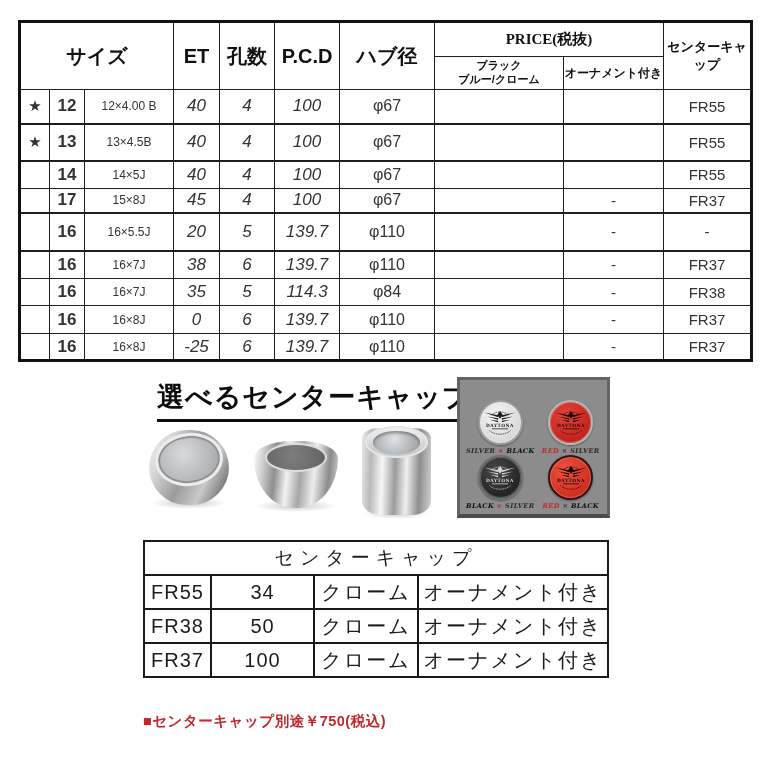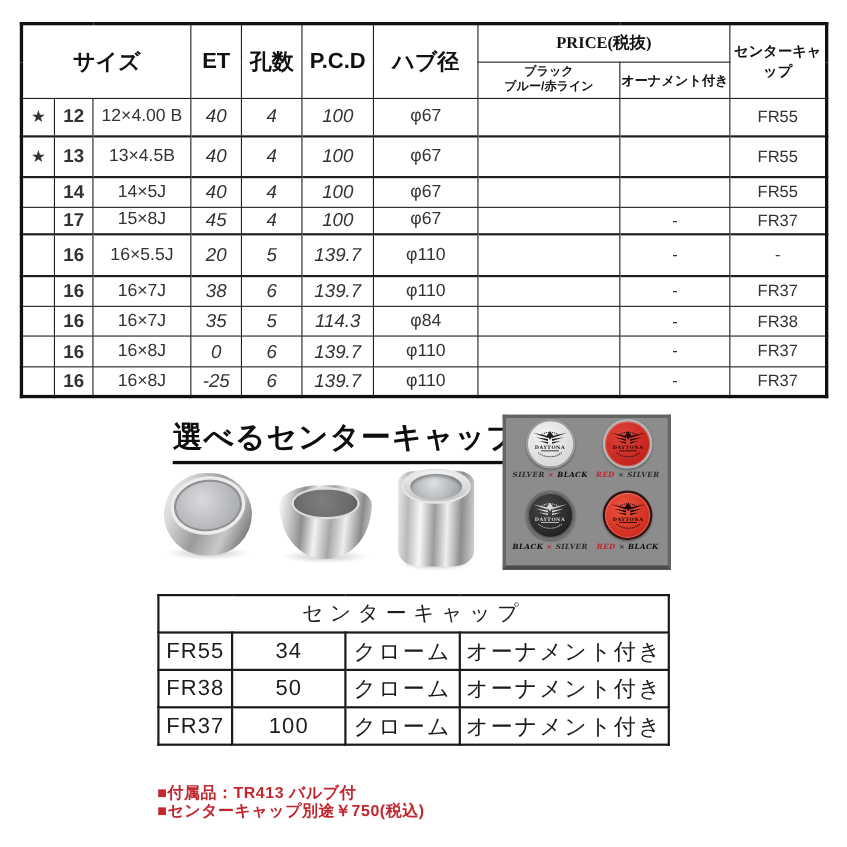--- a/index.html
+++ b/index.html
@@ -26,21 +26,21 @@
   tbody tr:nth-child(4){ height:24px; }
   tbody tr:nth-child(5){ height:38px; }
   tbody tr:nth-child(6){ height:28px; }
   tbody tr:nth-child(7){ height:27px; }
   tbody tr:nth-child(8){ height:28px; }
   tbody tr:nth-child(9){ height:27px; }
   tbody tr:nth-child(1) td, tbody tr:nth-child(2) td,
   tbody tr:nth-child(4) td, tbody tr:nth-child(5) td { border-bottom-width:2px; }
   td.c-star { font-size:15px; color:var(--blue); }
   td.c-inch { font-size:17px; font-weight:bold; color:var(--blue); }
-  td.c-spec { font-size:16px; }
+  td.c-spec { font-size:12px; }
   td.c-et, td.c-holes, td.c-pcd { font-size:17px;font-style:italic; }
   td.c-hub { font-size:16px; }
   td.c-pb, td.c-pc { font-size:15px; color:#444; }
   td.c-cap { font-size:15px; }
 
   
   .choose-heading { position:absolute; left:157px; top:379px; display:inline-block;
     font-family:"DejaVu Serif","Liberation Serif",serif; font-weight:bold;
     font-size:27px; color:#0d0d0d; letter-spacing:1px;
     border-bottom:3px solid #0d0d0d; padding-bottom:4px; }
@@ -72,21 +72,21 @@
   .cap3 .face { position:absolute; left:4%; top:-2%; width:92%; height:36%;
     border-radius:50%; background:linear-gradient(180deg,#f1f1f1,#c2c4c6);
     border:2px solid #e6e6e6; }
   .cap3 .recess { position:absolute; left:16%; top:4%; width:68%; height:26%;
     border-radius:50%; background:radial-gradient(circle at 45% 35%, #dfe1e3 0%, #aeb2b5 65%, #989c9f 100%);
     box-shadow:inset 0 2px 3px rgba(0,0,0,0.35); }
 
   
   .emblem-panel { position:absolute; left:457px; top:377px; width:153px; height:141px;
     background:#8c8c8c; border:3px solid #646464; border-bottom:4px solid #4b4b4b;
-    display:grid; grid-template-columns:1fr 1fr; padding:1px 6px 4px 6px; column-gap:6px; }
+    display:grid; grid-template-columns:1fr 1fr; padding:20px 6px 4px 6px; column-gap:6px; }
   .emblem-unit { display:flex; flex-direction:column; align-items:center; }
   .emblem-circle { width:45px; height:45px; border-radius:50%; position:relative;
     display:flex; align-items:center; justify-content:center;
     box-shadow:0 1px 2px rgba(0,0,0,0.4), inset 0 0 0 1px rgba(255,255,255,0.25); }
   .emblem-label { margin-top:2px; font-family:"DejaVu Serif","Liberation Serif",serif;
     font-style:italic; font-weight:bold; font-size:6.5px; letter-spacing:0.4px; white-space:nowrap; }
 
   
   table.captbl { position:absolute; left:143px; top:540px; width:464px;
     border-collapse:collapse; table-layout:fixed; background:#fff; color:#1c1c1c; }
@@ -127,21 +127,21 @@
         <th rowspan="2" class="et-h">ET</th>
         <th rowspan="2" class="holes-h">孔数</th>
         <th rowspan="2" class="pcd-h">P.C.D</th>
         <th rowspan="2" class="hub-h">ハブ径</th>
         <th colspan="2" class="price-h">PRICE(税抜)</th>
         <th rowspan="2" class="capcol-h">センターキャップ</th>
       </tr>
       <tr class="h-sub">
         <th class="sub1">
           <div>ブラック</div>
-          <div>ブルー/赤ライン</div>
+          <div>ブルー/クローム</div>
         </th>
         <th class="sub2">オーナメント付き</th>
       </tr>
     </thead>
     <tbody>
         <tr>
           <td class="c-star">★</td>
           <td class="c-inch">12</td>
           <td class="c-spec">12×4.00 B</td>
           <td class="c-et">40</td>
@@ -373,17 +373,16 @@
         <tr>
           <td class="num">FR37</td>
           <td class="hgt">100</td>
           <td class="col">クローム</td>
           <td class="opt">オーナメント付き</td>
         </tr>
       </tbody>
   </table>
 
   <div class="notes">
-    <div>■付属品：TR413 バルブ付</div>
     <div>■センターキャップ別途￥750(税込)</div>
   </div>
 
 </div>
 
 </body></html>

